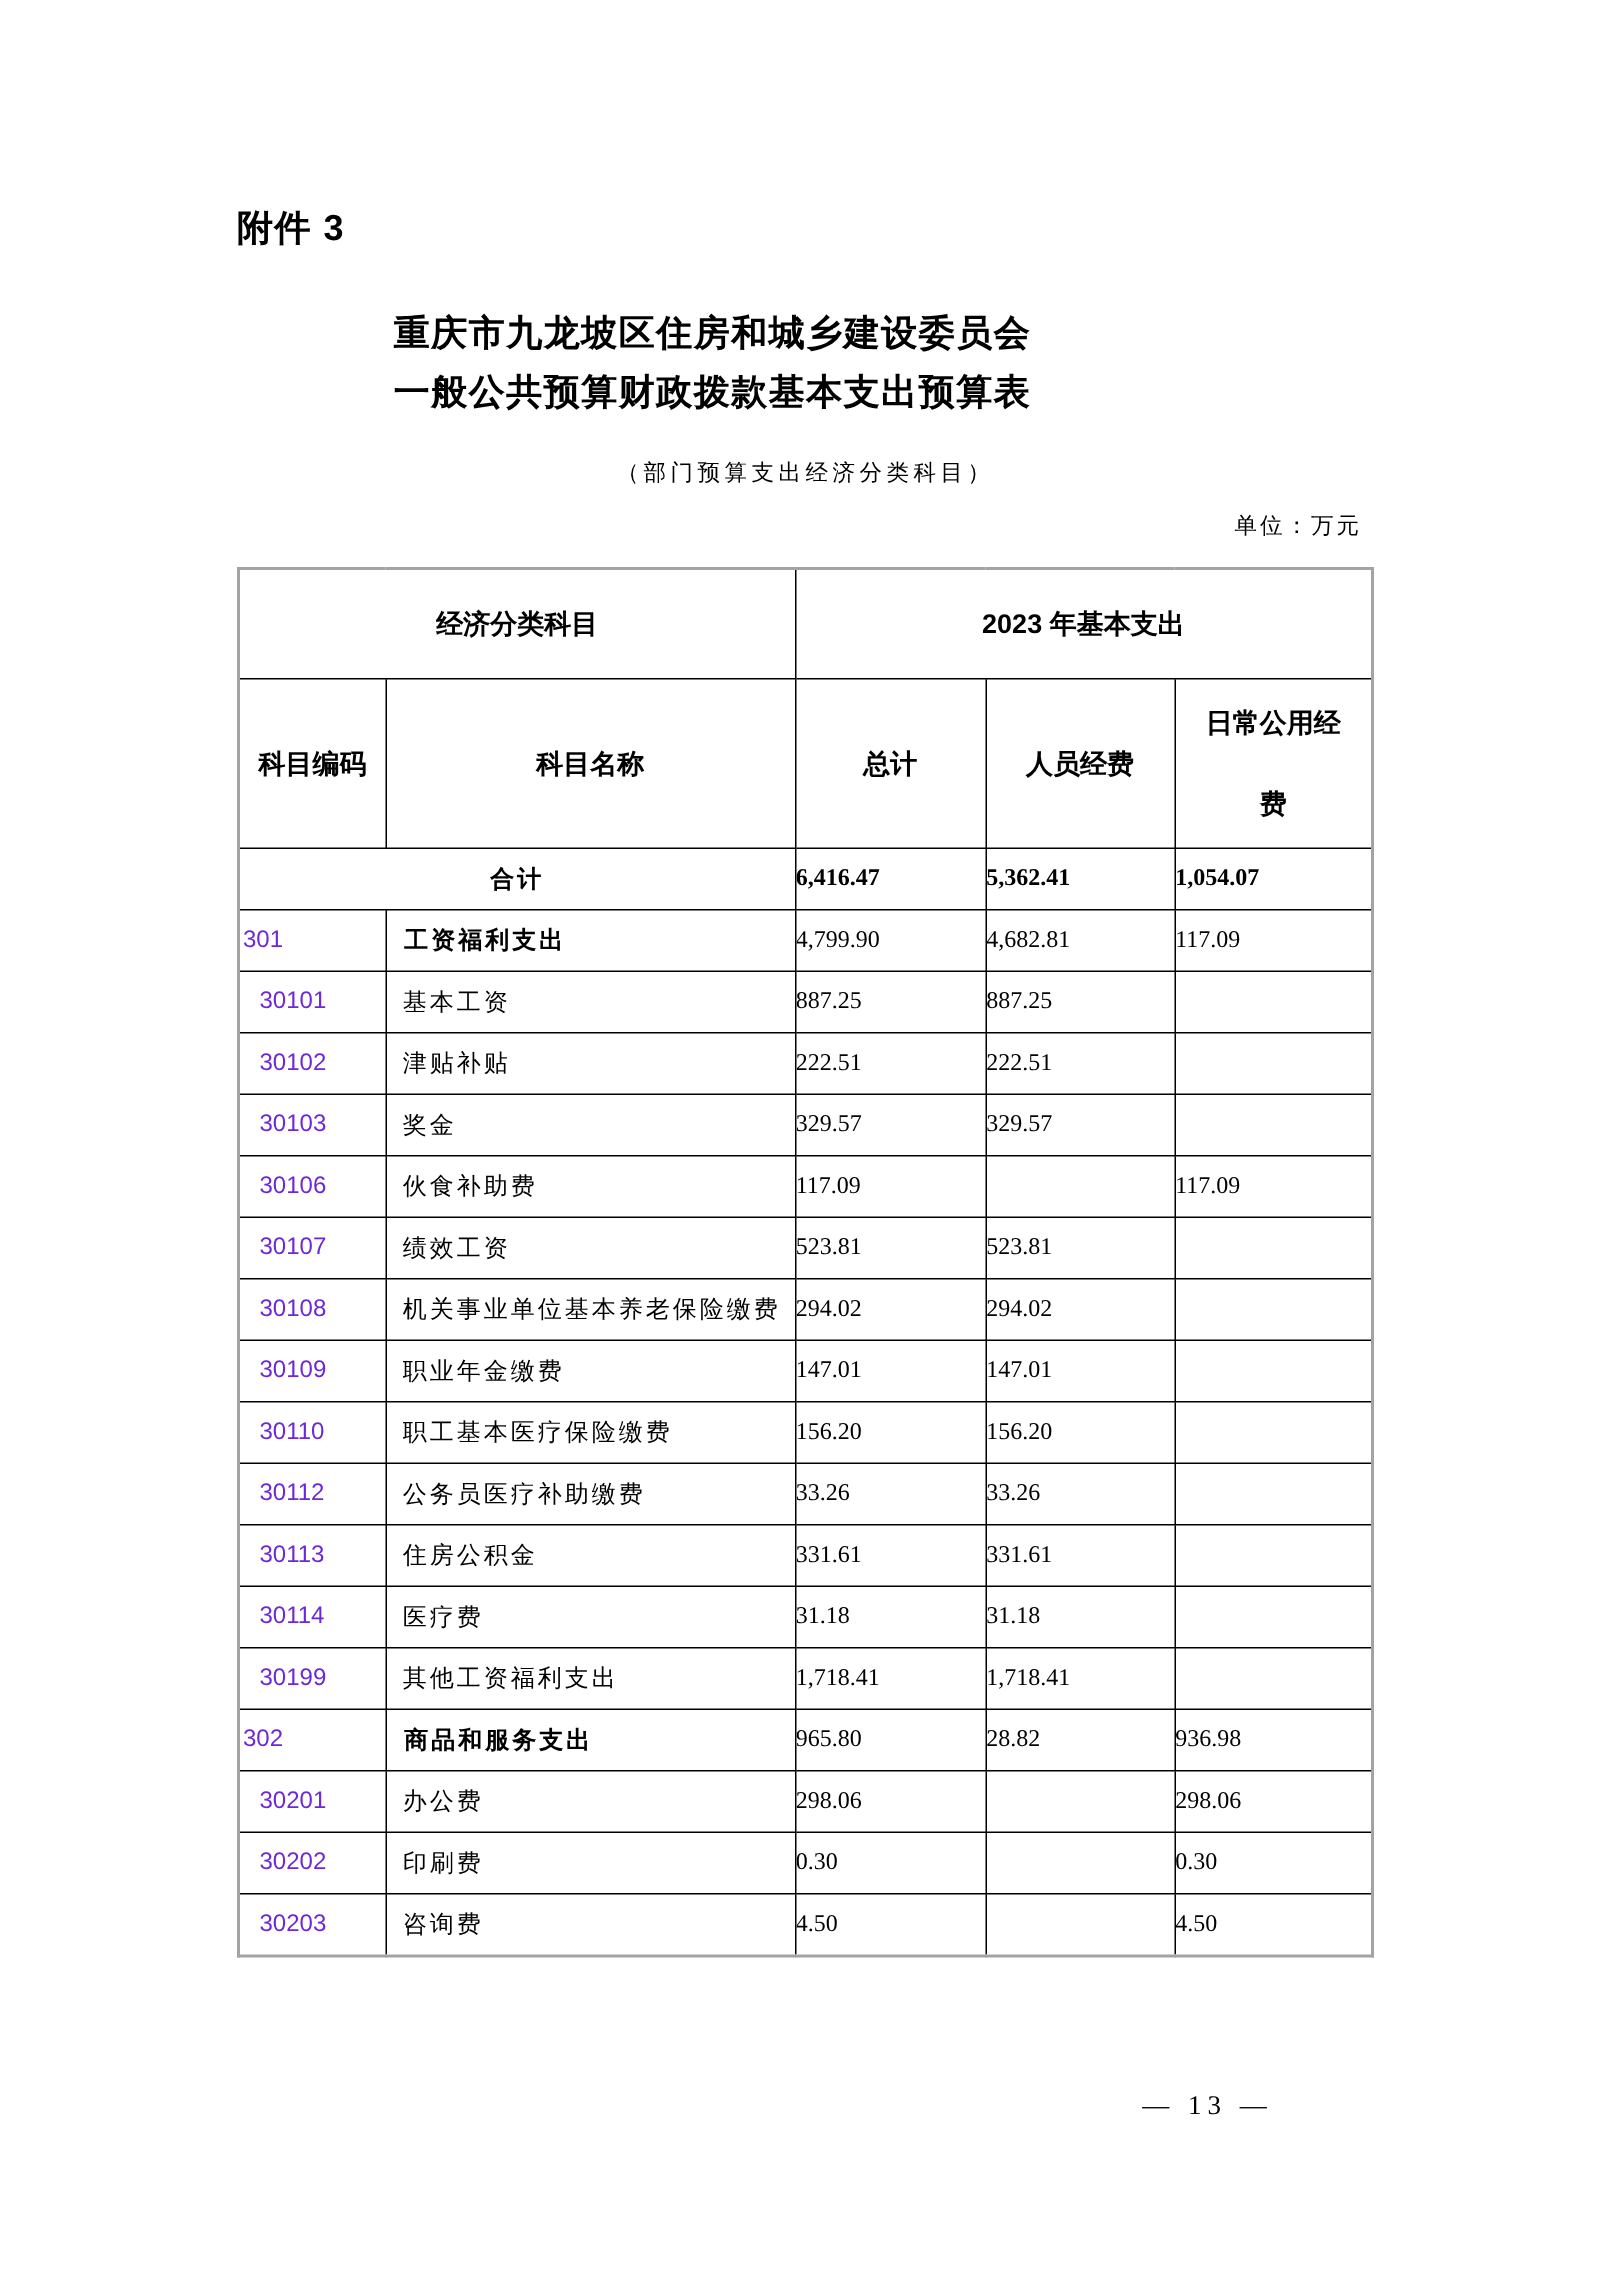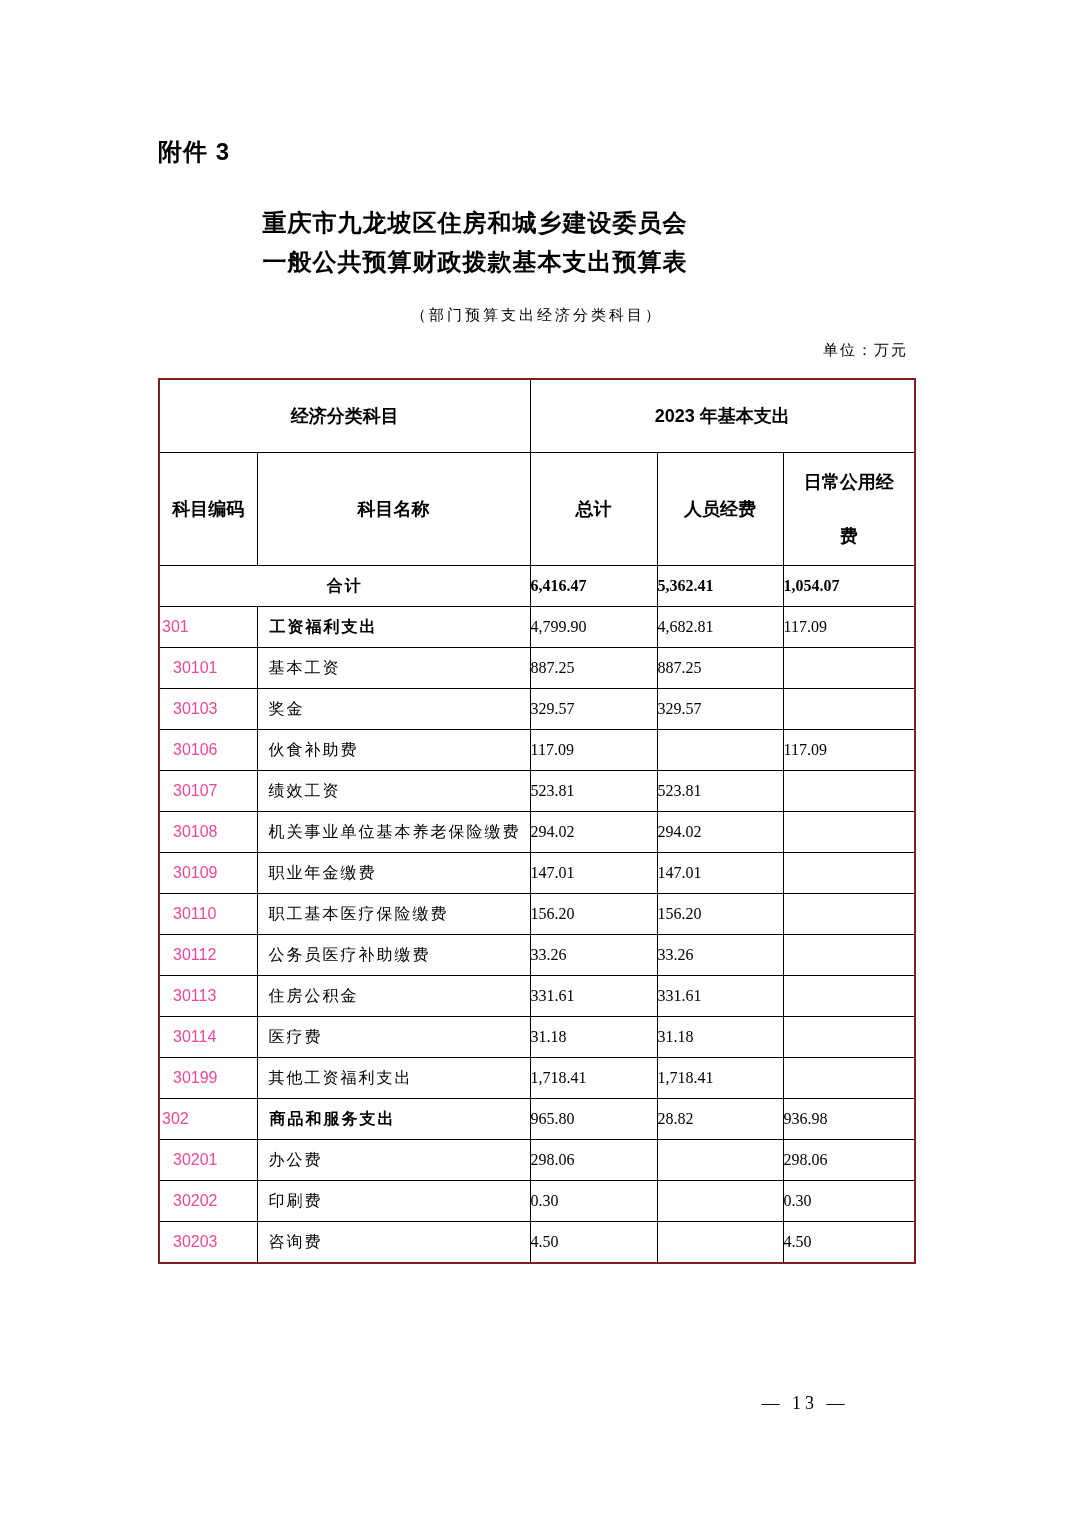--- a/index.html
+++ b/index.html
@@ -51,21 +51,21 @@
     font-size: 15px;
     letter-spacing: 2px;
   }
   table.budget {
     position: absolute;
     left: 158px;
     top: 378px;
     width: 758px;
     border-collapse: collapse;
     table-layout: fixed;
-    border: 2px solid #7f1d1d;
+    border: 2px solid #a3a3a3;
   }
   table.budget th, table.budget td {
     border: 1px solid #000;
     vertical-align: middle;
     padding: 0;
     overflow: hidden;
   }
   tr.group-row th {
     height: 72px;
     font-family: "Liberation Sans", sans-serif;
@@ -92,21 +92,21 @@
     font-size: 16px;
   }
   td.total-label {
     text-align: center;
     letter-spacing: 2px;
     font-family: "Liberation Serif", serif;
   }
   tbody.data-body td { height: 40px; font-size: 16px; }
   td.code {
     font-family: "Liberation Sans", sans-serif;
-    color: #ec4899;
+    color: #6d28d9;
     text-align: left;
   }
   td.name {
     letter-spacing: 2px;
     text-align: left;
   }
   td.num {
     padding-right: 3px;
     font-family: "Liberation Serif", serif;
   }
@@ -178,20 +178,27 @@
   </tr>
 
   <tr class="child">
     <td class="code">30101</td>
     <td class="name">基本工资</td>
     <td class="num">887.25</td>
     <td class="num">887.25</td>
     <td class="num"></td>
   </tr>
 
+  <tr class="child">
+    <td class="code">30102</td>
+    <td class="name">津贴补贴</td>
+    <td class="num">222.51</td>
+    <td class="num">222.51</td>
+    <td class="num"></td>
+  </tr>
 
   <tr class="child">
     <td class="code">30103</td>
     <td class="name">奖金</td>
     <td class="num">329.57</td>
     <td class="num">329.57</td>
     <td class="num"></td>
   </tr>
 
   <tr class="child">

